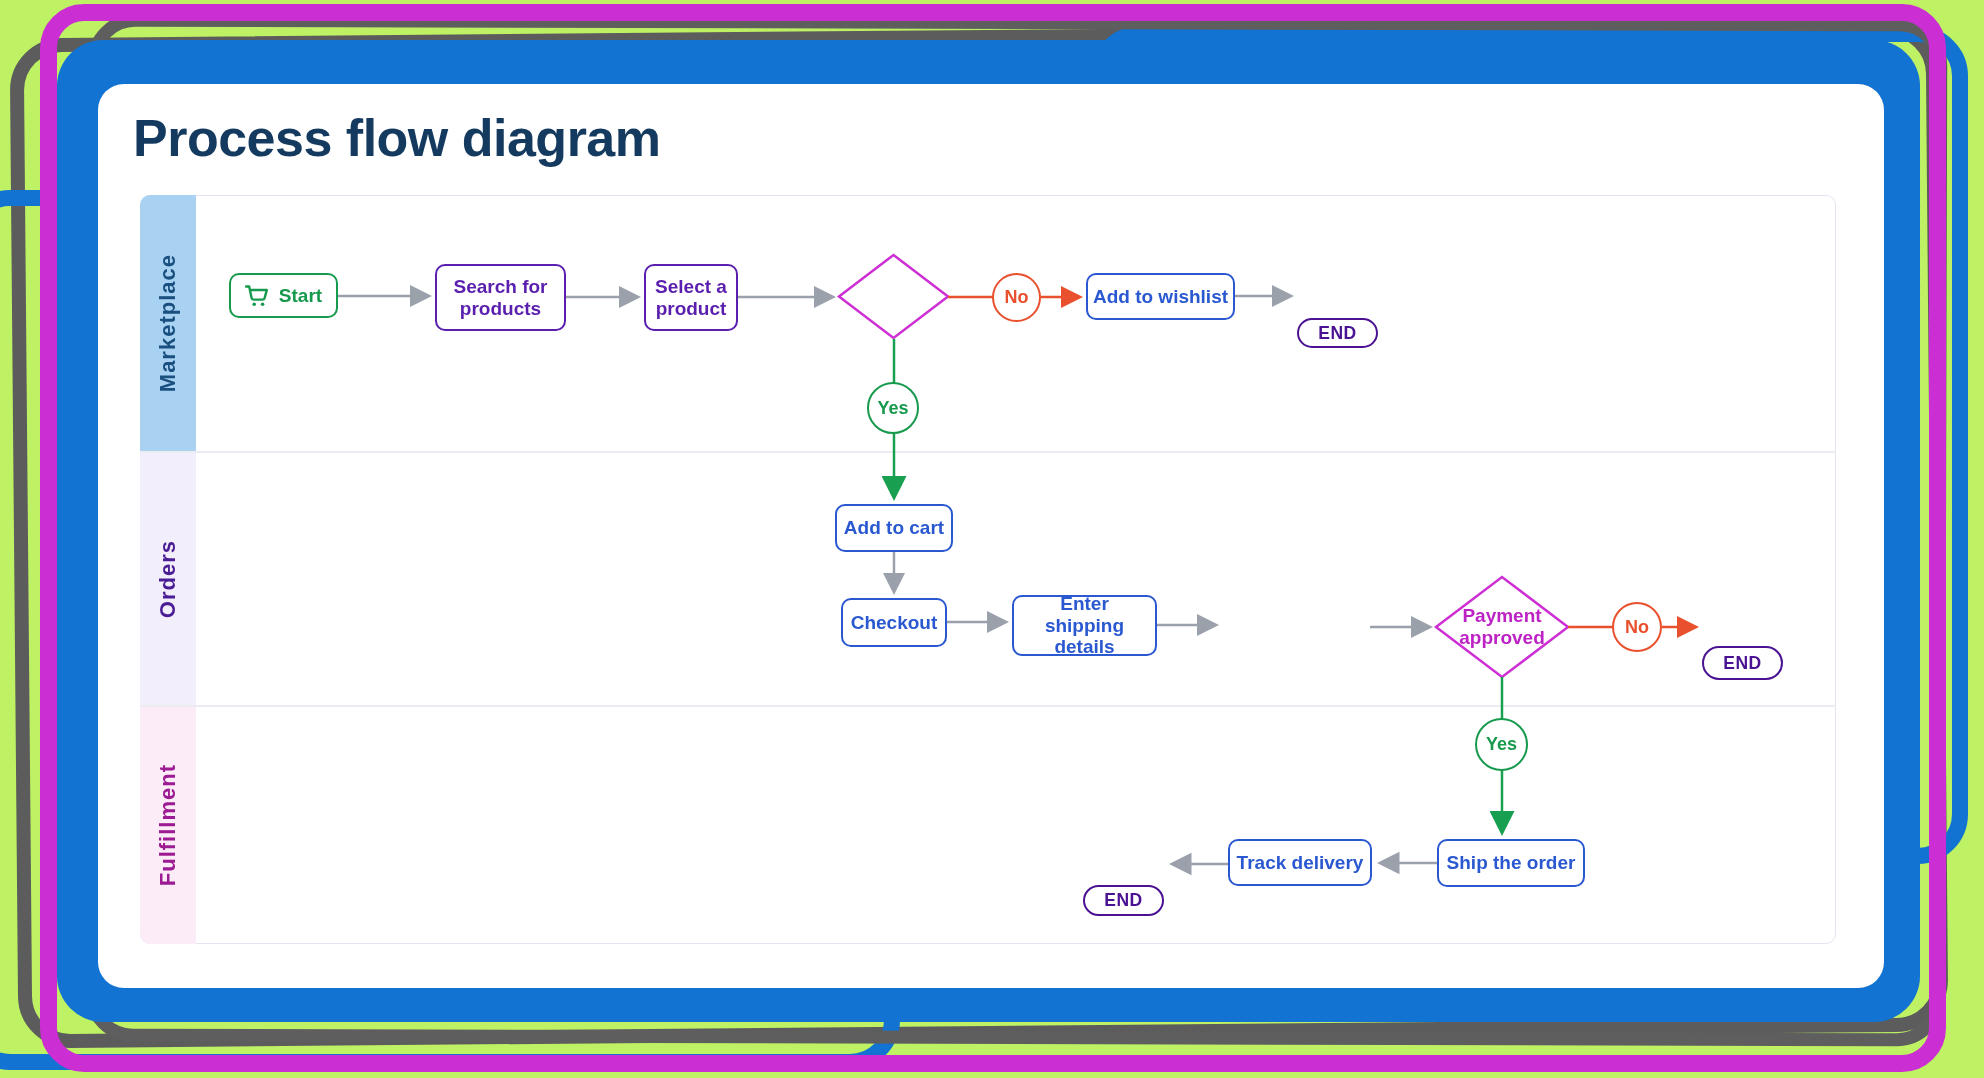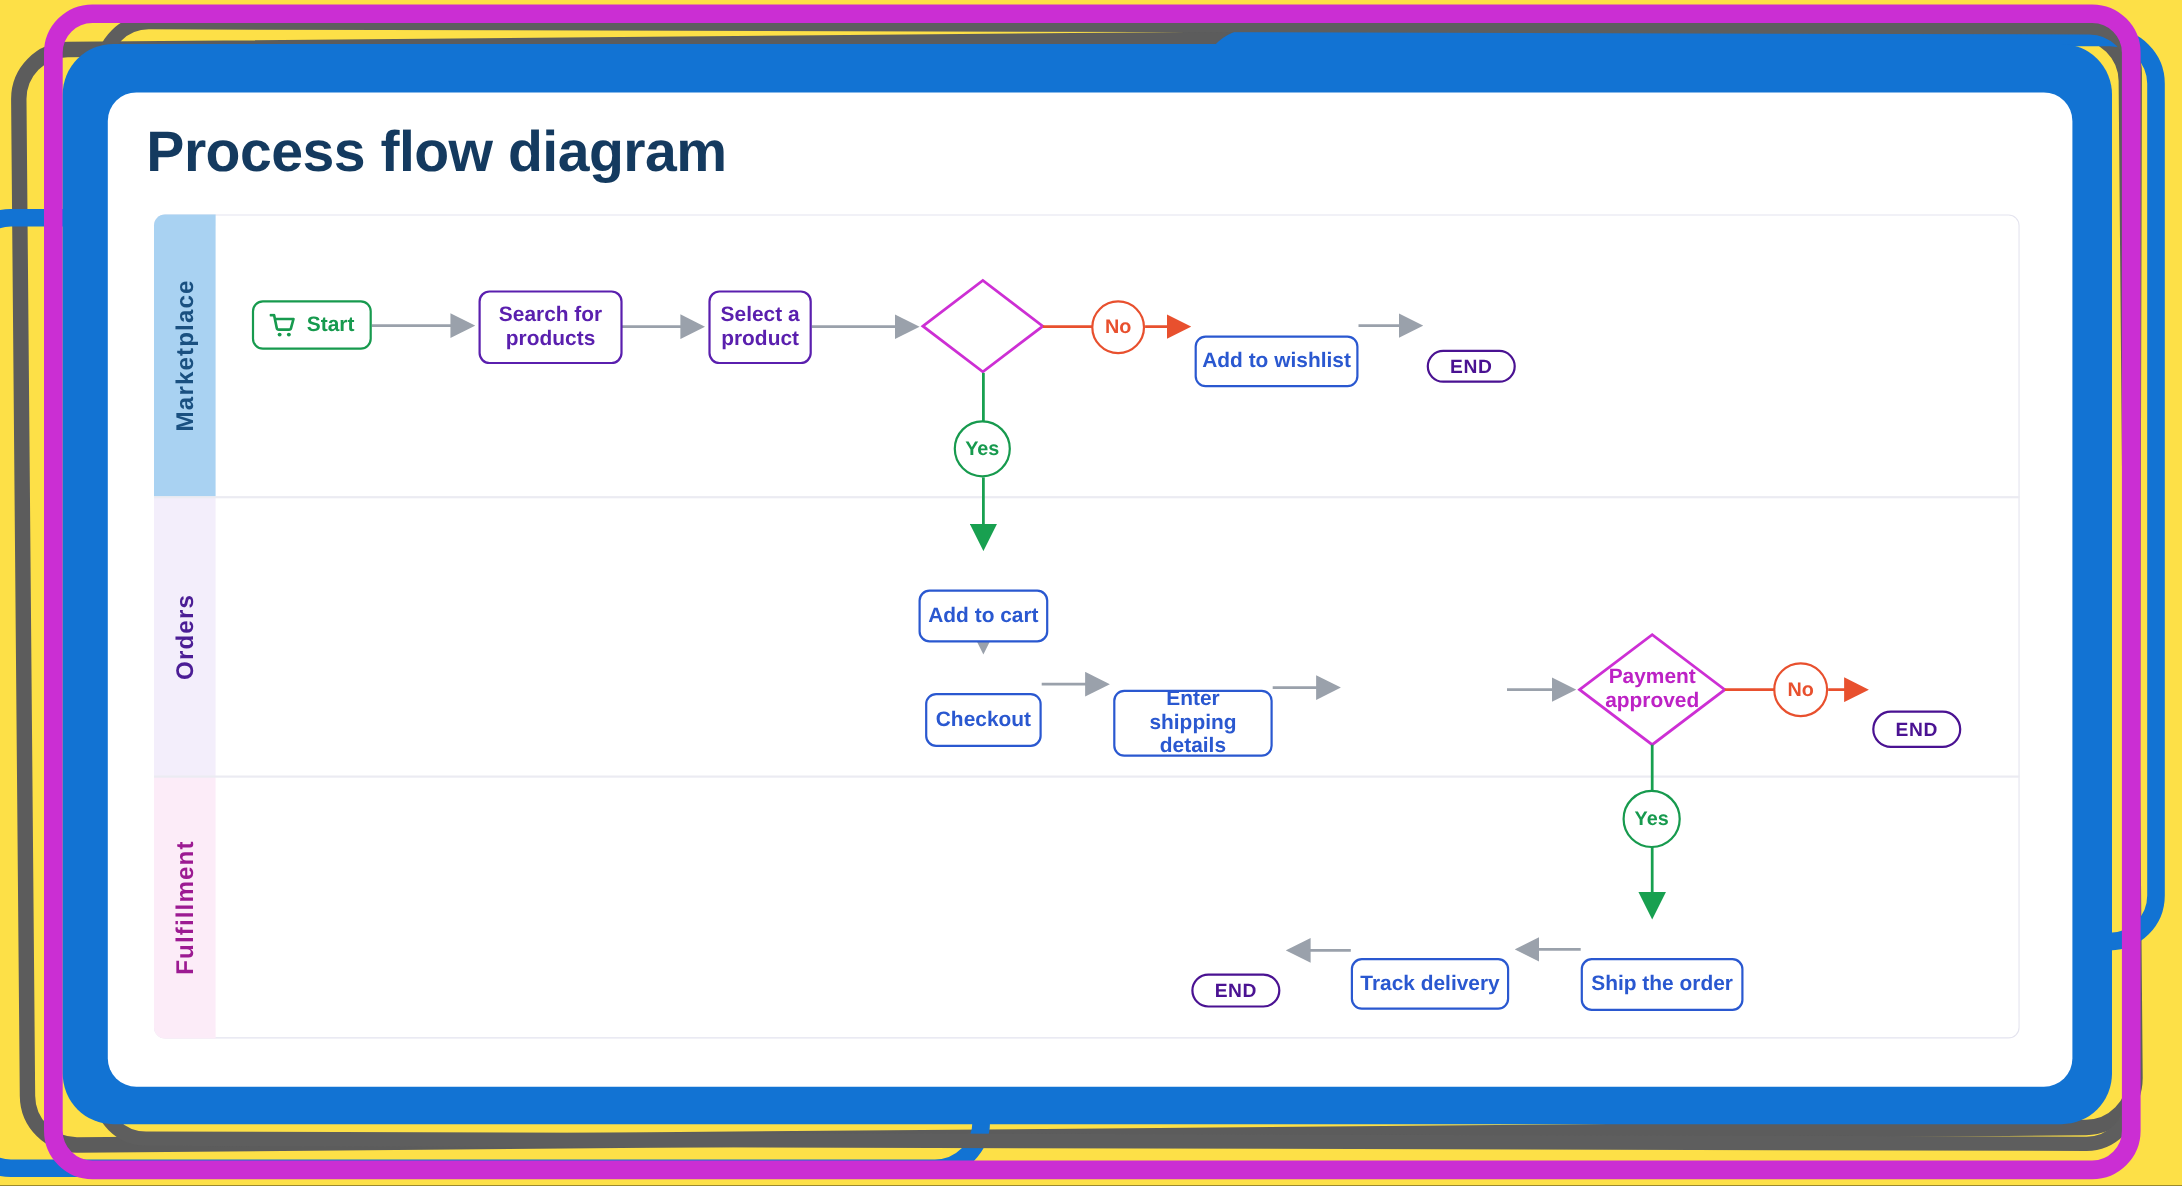--- a/index.html
+++ b/index.html
@@ -1,16 +1,16 @@
 <!DOCTYPE html>
 <html><head>
 <meta charset="utf-8">
 <style>
   html,body{margin:0;padding:0;background:#000;}
-  .page{position:relative;width:1984px;height:1078px;overflow:hidden;background:#fde047;
+  .page{position:relative;width:1984px;height:1078px;overflow:hidden;background:#bef264;
         font-family:"Liberation Sans",sans-serif;}
   
   .frame{position:absolute;box-sizing:border-box;background:transparent;}
   .frame-gray-a{left:14px;top:30px;width:1930px;height:1010px;border:14px solid #5c5c5c;
                 border-radius:52px;transform:rotate(-0.5deg);}
   .frame-blue-left{left:-40px;top:190px;width:940px;height:880px;border:16px solid #1273d3;
                 border-radius:50px;}
   .frame-blue-right{left:1090px;top:26px;width:878px;height:838px;border:16px solid #1273d3;
                 border-radius:50px;}
   .frame-gray-b{left:86px;top:16px;width:1860px;height:1028px;border:13px solid #5e5e5e;
@@ -37,21 +37,21 @@
   .strip-orders span{color:#4b1d95;}
   .strip-fulfillment{top:706px;height:238px;background:#fcecf8;border-radius:0 0 0 10px;}
   .strip-fulfillment span{color:#9c1a92;}
   .lane-divider{position:absolute;left:140px;width:1696px;height:2px;background:#ebebf2;}
   .divider-1{top:451px;}
   .divider-2{top:705px;}
   
   .node{position:absolute;box-sizing:border-box;display:flex;align-items:center;
         justify-content:center;text-align:center;background:#fff;border-radius:10px;
         font-weight:bold;font-size:19px;line-height:1.15;}
-  .n-blue{border:2.5px solid #2a58d0;color:#2a58d0;margin-top:32px;}
+  .n-blue{border:2.5px solid #2a58d0;color:#2a58d0;}
   .n-purple{border:2.5px solid #5a1fae;color:#5a1fae;}
   .n-green{border:2.5px solid #179a4e;color:#179a4e;}
   .n-end{border:2.5px solid #4a1292;color:#4a1292;border-radius:999px;font-size:17.5px;
          letter-spacing:0.5px;margin-top:36px;}
   .n-circle{border-radius:50%;background:#fff;font-size:18px;}
   .c-green{border:2.5px solid #179a4e;color:#179a4e;}
   .c-red{border:2.5px solid #e8502e;color:#e8502e;}
   .diamond-label{position:absolute;display:flex;align-items:center;justify-content:center;
         text-align:center;font-weight:bold;font-size:19px;line-height:1.15;background:transparent;}
   .dl-1{left:839px;top:255px;width:109px;height:83px;color:#bd22c5;}

